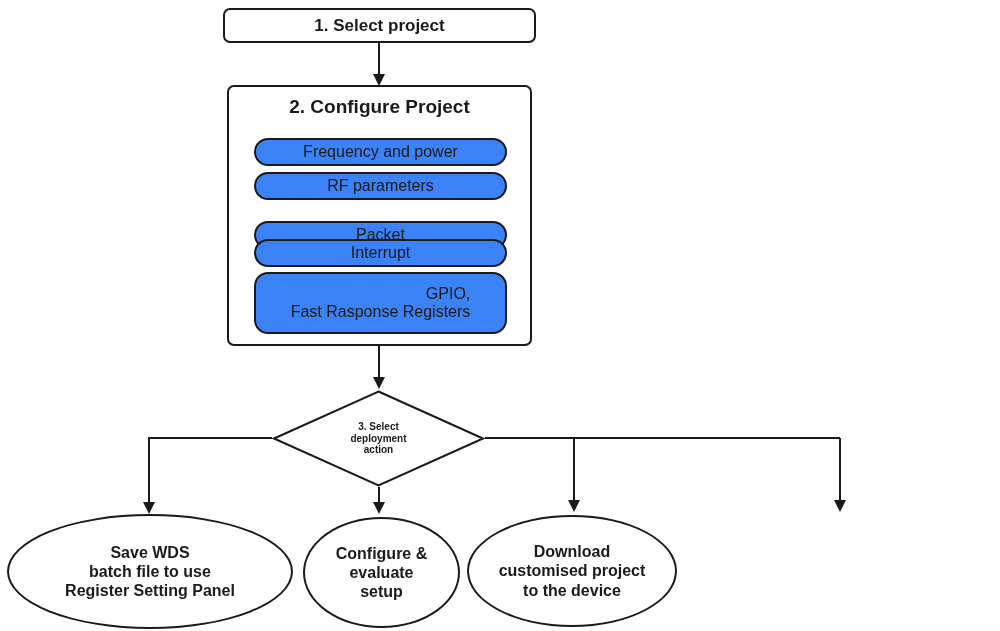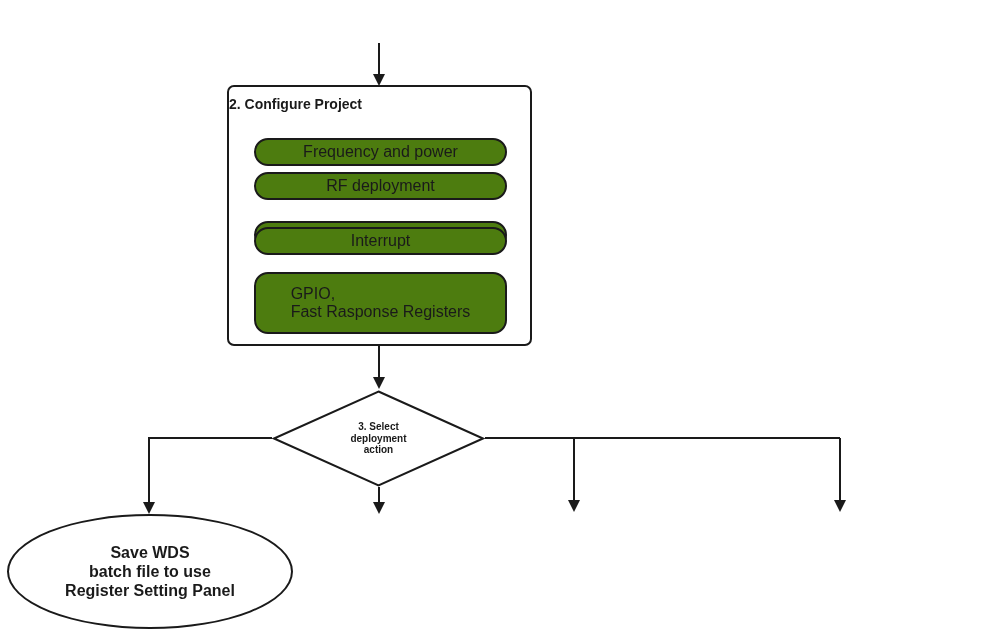--- a/index.html
+++ b/index.html
@@ -38,45 +38,45 @@
   }
   .step2 {
     left: 227px; top: 85px;
     width: 305px; height: 261px;
     display: block;
   }
   .step2-title {
     position: absolute;
     left: 0; top: 9px;
     width: 100%;
-    text-align: left;
+    text-align: center;
     font-weight: bold;
-    font-size: 14px;
+    font-size: 19px;
   }
   .sub {
     position: absolute;
     left: 25px;
     width: 253px;
     height: 28px;
     box-sizing: border-box;
     border: 2px solid #1a1a1a;
     border-radius: 14px;
-    background: #4d7c0f;
+    background: #3b82f6;
     display: flex;
     align-items: center;
     justify-content: center;
-    text-align: left;
+    text-align: right;
     font-size: 16px;
     line-height: 1.12;
     white-space: pre-line;
   }
   .sub1 { top: 51px; }
   .sub2 { top: 85px; }
   .sub3 { top: 118px; margin-top: 16px; }
-  .sub4 { top: 140px; }
+  .sub4 { top: 152px; }
   .sub5 { top: 185px; height: 62px; }
   .diamond {
     position: absolute;
     left: 272px; top: 390px;
     width: 213px; height: 97px;
   }
   .diamond svg { position: absolute; left: 0; top: 0; }
   .diamond-label {
     position: absolute;
     left: 0; top: 0;
@@ -126,39 +126,52 @@
     <g fill="#1a1a1a" stroke="none">
       <polygon points="373,74 385,74 379,86"></polygon>
       <polygon points="373,377 385,377 379,389"></polygon>
       <polygon points="143,502 155,502 149,514"></polygon>
       <polygon points="373,502 385,502 379,514"></polygon>
       <polygon points="568,500 580,500 574,512"></polygon>
       <polygon points="834,500 846,500 840,512"></polygon>
     </g>
   </svg>
 
+  <div class="node box step1">
+    <span>1. Select project</span>
+  </div>
 
   <div class="node box step2">
     <div class="step2-title">2. Configure Project</div>
     <div class="sub sub1">Frequency and power</div>
-    <div class="sub sub2">RF deployment</div>
+    <div class="sub sub2">RF parameters</div>
     <div class="sub sub3">Packet</div>
     <div class="sub sub4">Interrupt</div>
     <div class="sub sub5">GPIO,
 Fast Rasponse Registers</div>
   </div>
 
   <div class="diamond">
     <svg width="213" height="97" viewBox="0 0 213 97" xmlns="http://www.w3.org/2000/svg">
       <polygon points="106.5,1.5 211,48.5 106.5,95.5 2,48.5" fill="#ffffff" stroke="#1a1a1a" stroke-width="2"></polygon>
     </svg>
     <div class="diamond-label">3. Select
 deployment
 action</div>
   </div>
 
   <div class="node ellipse e1">
     <span>Save WDS
 batch file to use
 Register Setting Panel</span>
   </div>
+  <div class="node ellipse e2">
+    <span>Configure &amp;
+evaluate
+setup</span>
+  </div>
+  <div class="node ellipse e3">
+    <span>Download
+customised project
+to the device</span>
+  </div>
 
 </div>
 
 </body></html>

